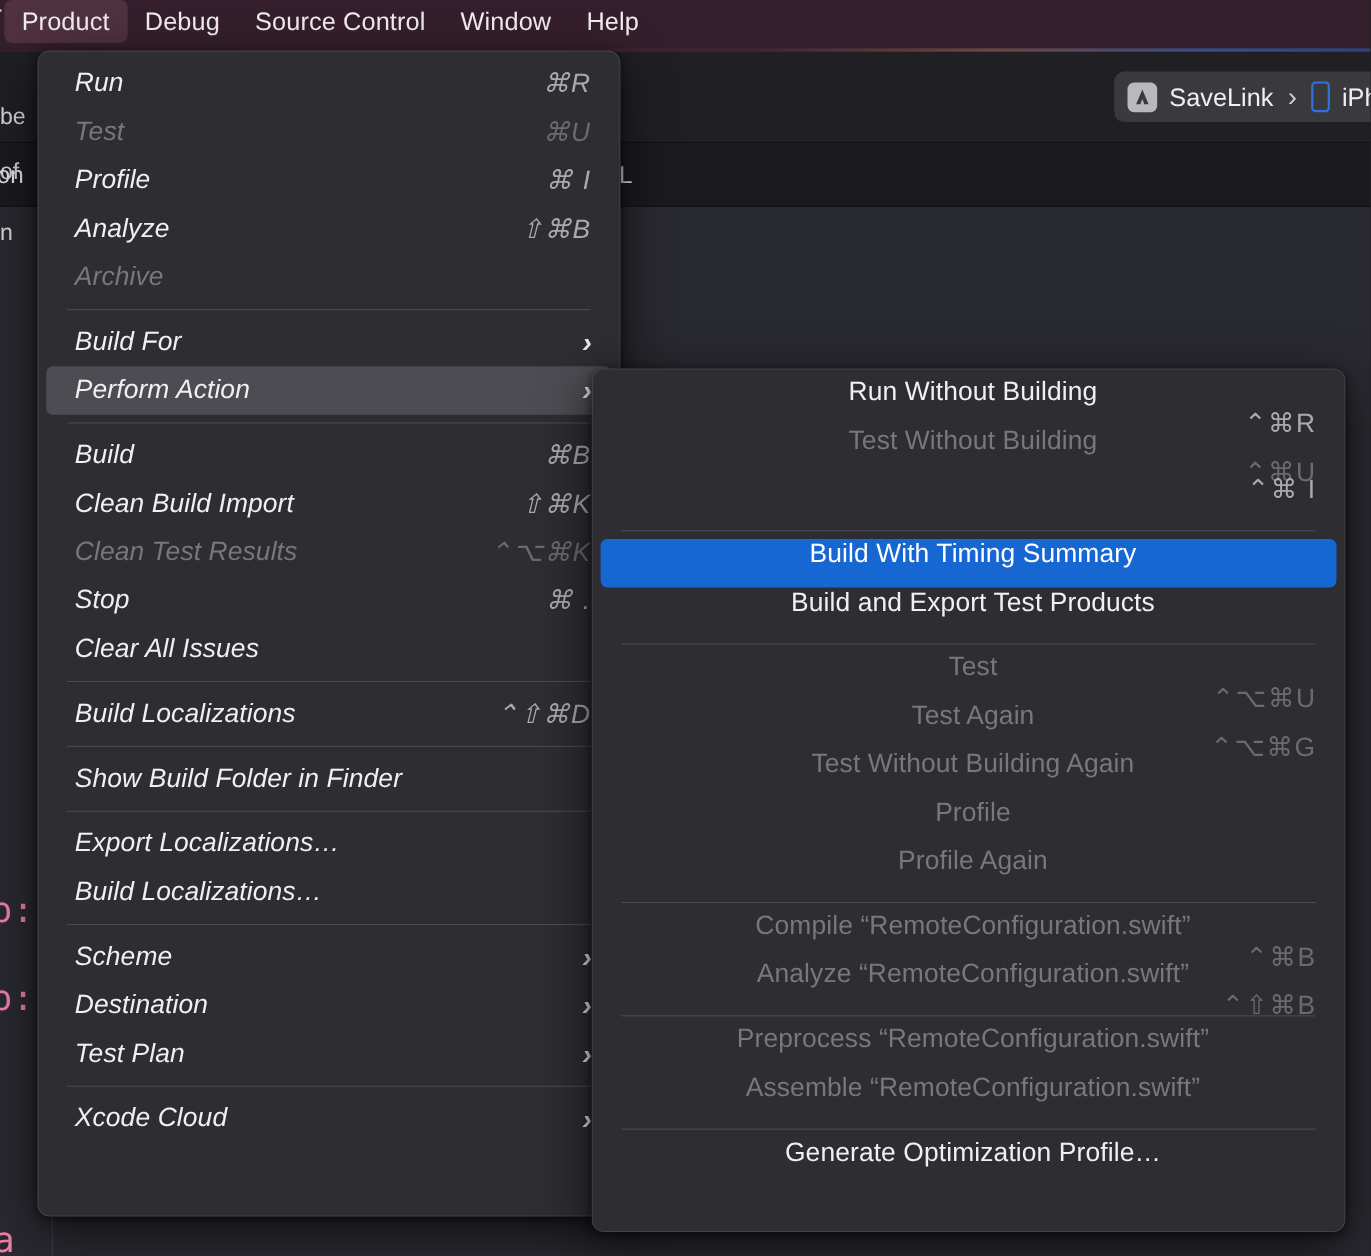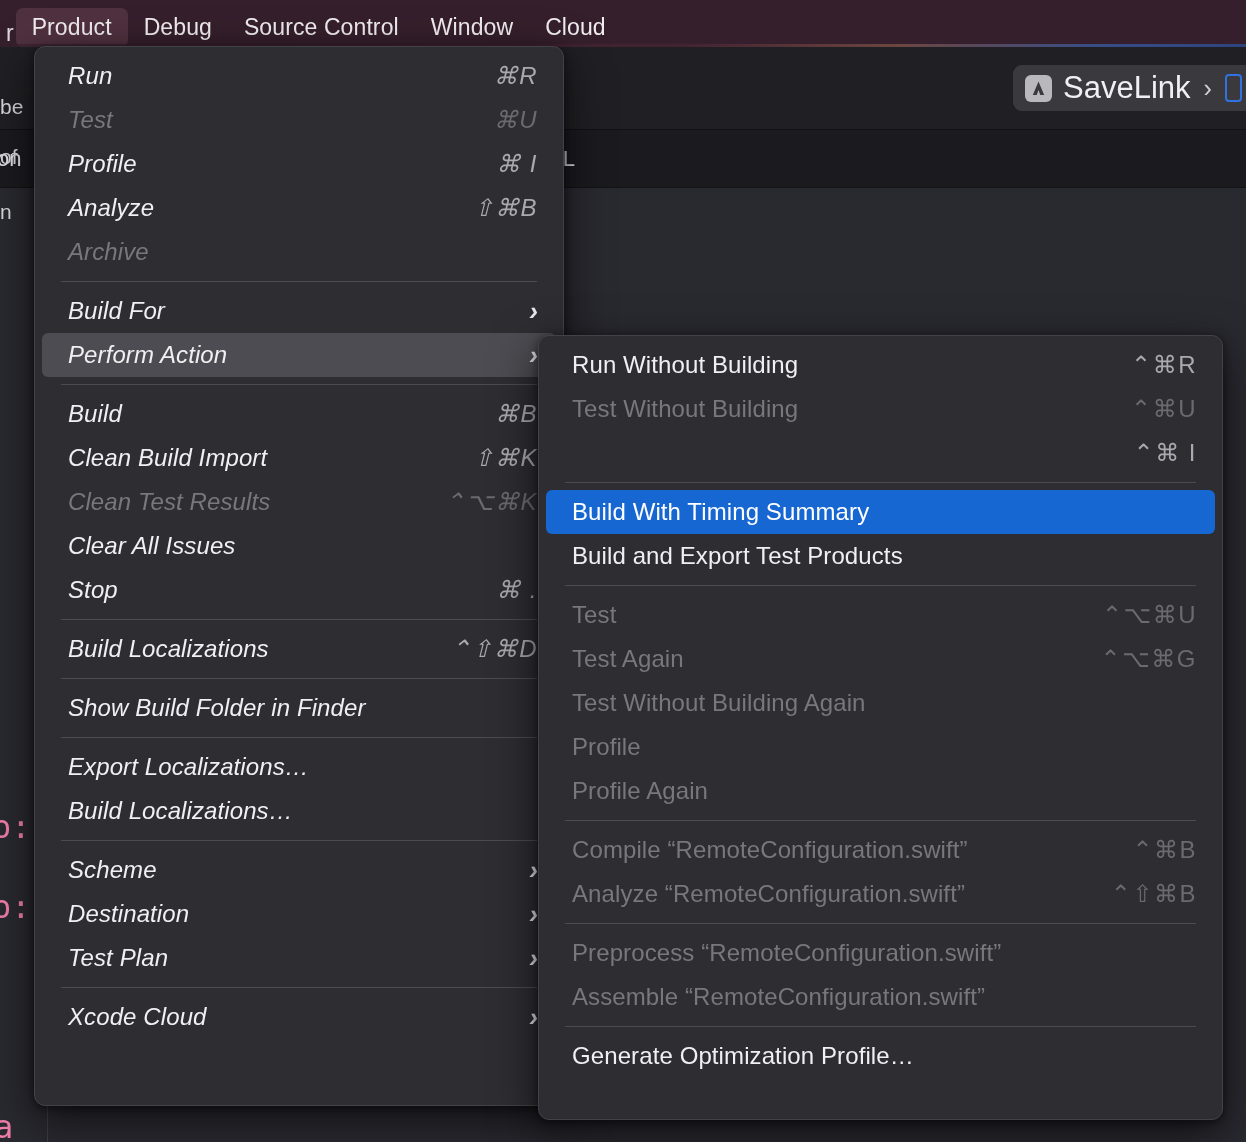--- a/index.html
+++ b/index.html
@@ -26,22 +26,22 @@
     inset: 0;
     background: #2b2b31;
   }
 
   .menubar {
     position: absolute;
     top: 0; left: 0; right: 0;
     height: 47px;
     background: #351f2c;
     display: flex;
-    align-items: flex-end;
-    padding-left: 12px;
+    align-items: flex-start;
+    padding-left: 0;
   }
   .menubar::after {
     content: "";
     position: absolute;
     left: 0; right: 0; bottom: 0;
     height: 3px;
     background: linear-gradient(90deg, #351f2c 0%, #4a2535 55%, #8a5a4a 72%, #3a66b8 88%, #2a58aa 100%);
     opacity: .65;
   }
   .mb-prev {
@@ -87,21 +87,21 @@
   .app-icon {
     width: 27px; height: 27px;
     border-radius: 6px;
     background: #b9b9bd;
     display: flex; align-items: center; justify-content: center;
     flex: none;
   }
   .app-icon svg { display:block; }
   .scheme-name {
     color: #f0f0f2;
-    font-size: 31px;
+    font-size: 23px;
   }
   .scheme-sep {
     color: #d0d0d4;
     font-size: 25px;
     font-weight: 300;
     padding: 0 2px;
   }
   .phone-icon {
     width: 17px; height: 28px;
     border: 2.5px solid #2f72e0;
@@ -234,21 +234,21 @@
   .mrow.hl-blue { background: #1767d2; align-items: center; }
   .mrow.hl-blue .label { color: #ffffff; }
 
   .sep {
     height: 1px;
     background: #4b4b52;
     margin: 7px 26px 7px 26px;
   }
 
   
-  #submenu .mrow { padding: 0 18px 0 26px; height: 44px; }
+  #submenu .mrow { padding: 0 18px 0 26px; height: 44px; flex-direction: column; }
   #submenu .sep { margin: 7px 26px; }
 </style>
 </head>
 <body>
 
 <div id="root">
 
   <div class="app-bg">
 
     <div class="editor">
@@ -302,21 +302,21 @@
     <div class="side-frag" style="top:95px;">be</div>
     <div class="side-frag" style="top:145px;">of</div>
     <div class="side-frag" style="top:200px;">n</div>
 
     <div class="menubar">
       <span class="mb-prev">r</span>
       <span class="mb-item active">Product</span>
       <span class="mb-item">Debug</span>
       <span class="mb-item">Source Control</span>
       <span class="mb-item">Window</span>
-      <span class="mb-item">Cloud</span>
+      <span class="mb-item">Help</span>
     </div>
 
   </div>
 
   <div class="menu" id="product-menu">
 
     <div class="mrow">
       <span class="label">Run</span>
       <span class="key">⌘R</span>
     </div>
@@ -355,26 +355,26 @@
     </div>
     <div class="mrow">
       <span class="label">Clean Build Import</span>
       <span class="key">⇧⌘K</span>
     </div>
     <div class="mrow disabled">
       <span class="label">Clean Test Results</span>
       <span class="key">⌃⌥⌘K</span>
     </div>
     <div class="mrow">
-      <span class="label">Clear All Issues</span>
-    </div>
-    <div class="mrow">
       <span class="label">Stop</span>
       <span class="key">⌘ .</span>
     </div>
+    <div class="mrow">
+      <span class="label">Clear All Issues</span>
+    </div>
 
     <div class="sep"></div>
 
     <div class="mrow">
       <span class="label">Build Localizations</span>
       <span class="key">⌃⇧⌘D</span>
     </div>
 
     <div class="sep"></div>
 

